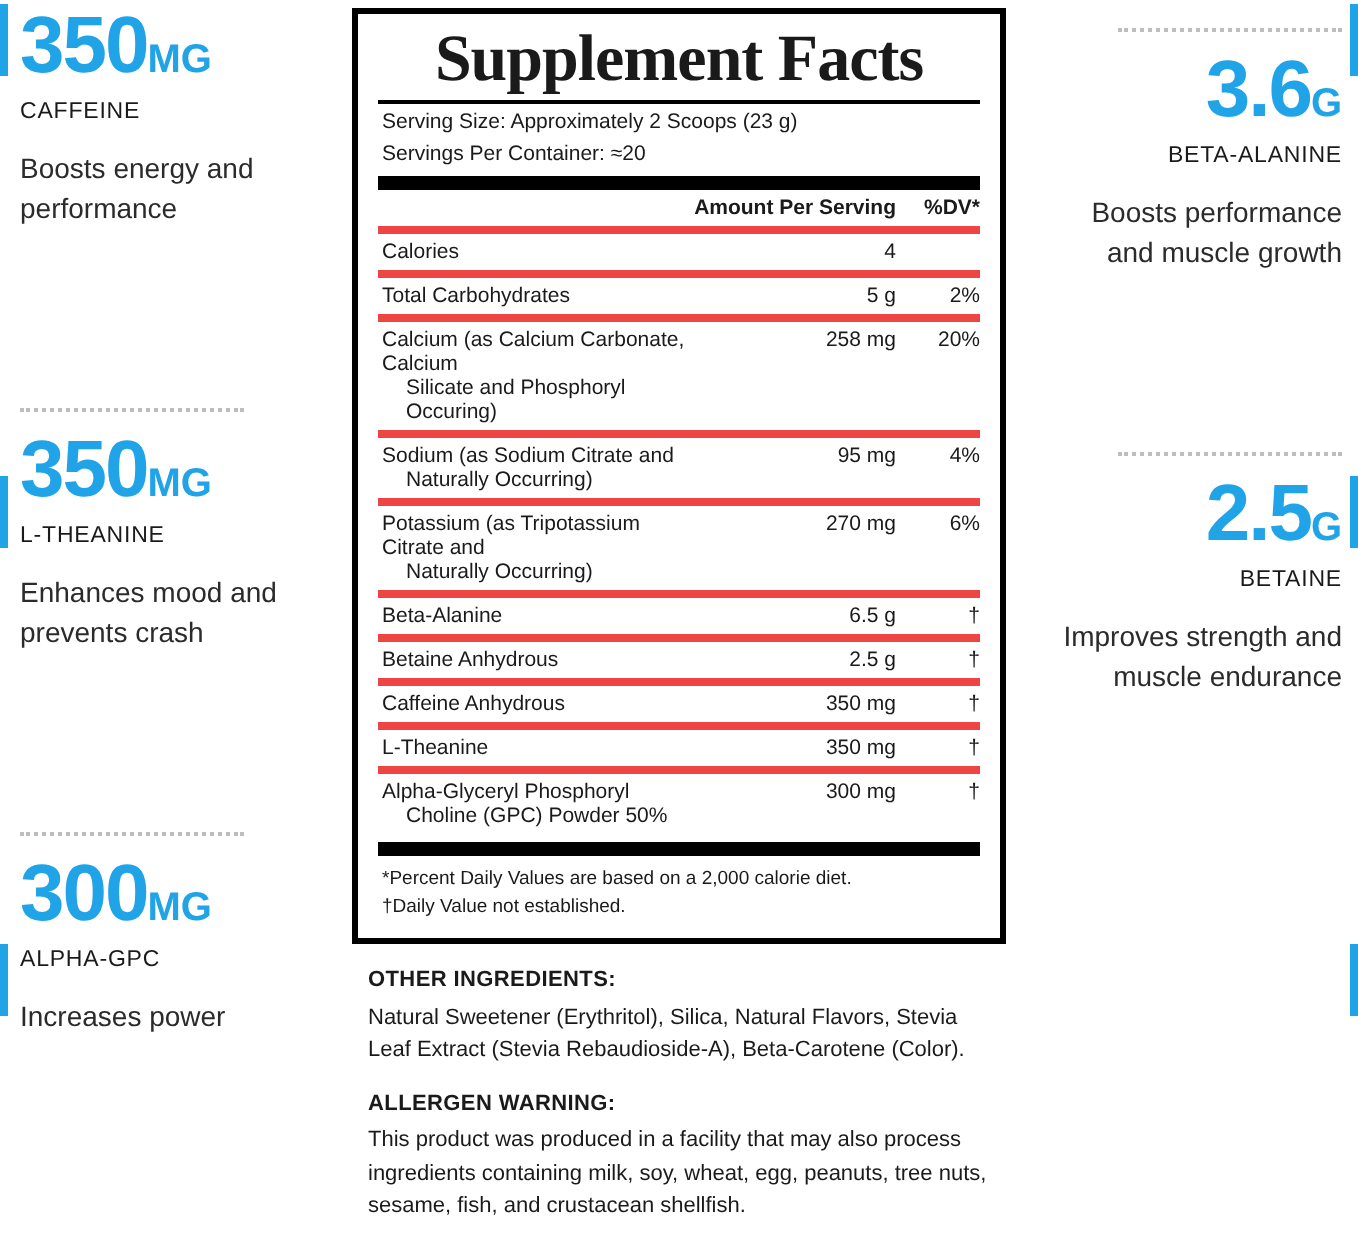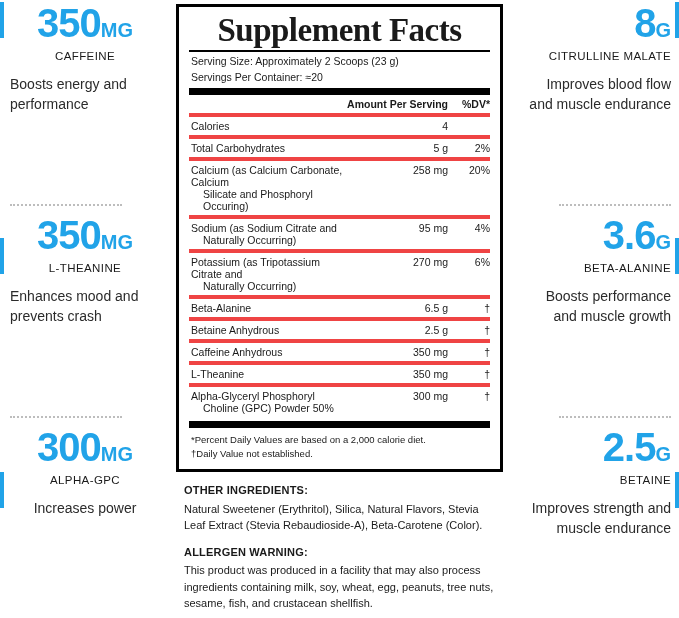--- a/index.html
+++ b/index.html
@@ -28,21 +28,21 @@
   }
   .side-col.left { padding-left: 10px; padding-right: 6px; }
   .side-col.right { padding-left: 6px; padding-right: 8px; }
 
   .highlight {
     position: relative;
     height: 190px;
     display: flex;
     flex-direction: column;
   }
-  .highlight.left { align-items: center; text-align: left; }
+  .highlight.left { align-items: flex-start; text-align: left; }
   .highlight.right { align-items: flex-end; text-align: right; }
 
   .hl-amount {
     font-weight: bold;
     color: #21a3e8;
     line-height: 0.95;
     letter-spacing: -1px;
     white-space: nowrap;
   }
   .hl-amount .num { font-size: 40px; }
@@ -280,27 +280,20 @@
     <div class="other-block">
       <div class="other-head">OTHER INGREDIENTS:</div>
       <div class="other-body">Natural Sweetener (Erythritol), Silica, Natural Flavors, Stevia Leaf Extract (Stevia Rebaudioside-A), Beta-Carotene (Color).</div>
       <div class="other-head">ALLERGEN WARNING:</div>
       <div class="other-body">This product was produced in a facility that may also process ingredients containing milk, soy, wheat, egg, peanuts, tree nuts, sesame, fish, and crustacean shellfish.</div>
     </div>
   </div>
 
   <div class="side-col right">
 
-    <div class="highlight right">
-      <div class="hl-amount">
-        <span class="num">8</span><span class="unit">G</span>
-      </div>
-      <div class="hl-name">CITRULLINE MALATE</div>
-      <div class="hl-desc">Improves blood flow and muscle endurance</div>
-    </div>
 
     <div class="sep-wrap right">
         <div class="dotted-sep"></div>
       </div>
 
     <div class="highlight right">
       <div class="hl-amount">
         <span class="num">3.6</span><span class="unit">G</span>
       </div>
       <div class="hl-name">BETA-ALANINE</div>

